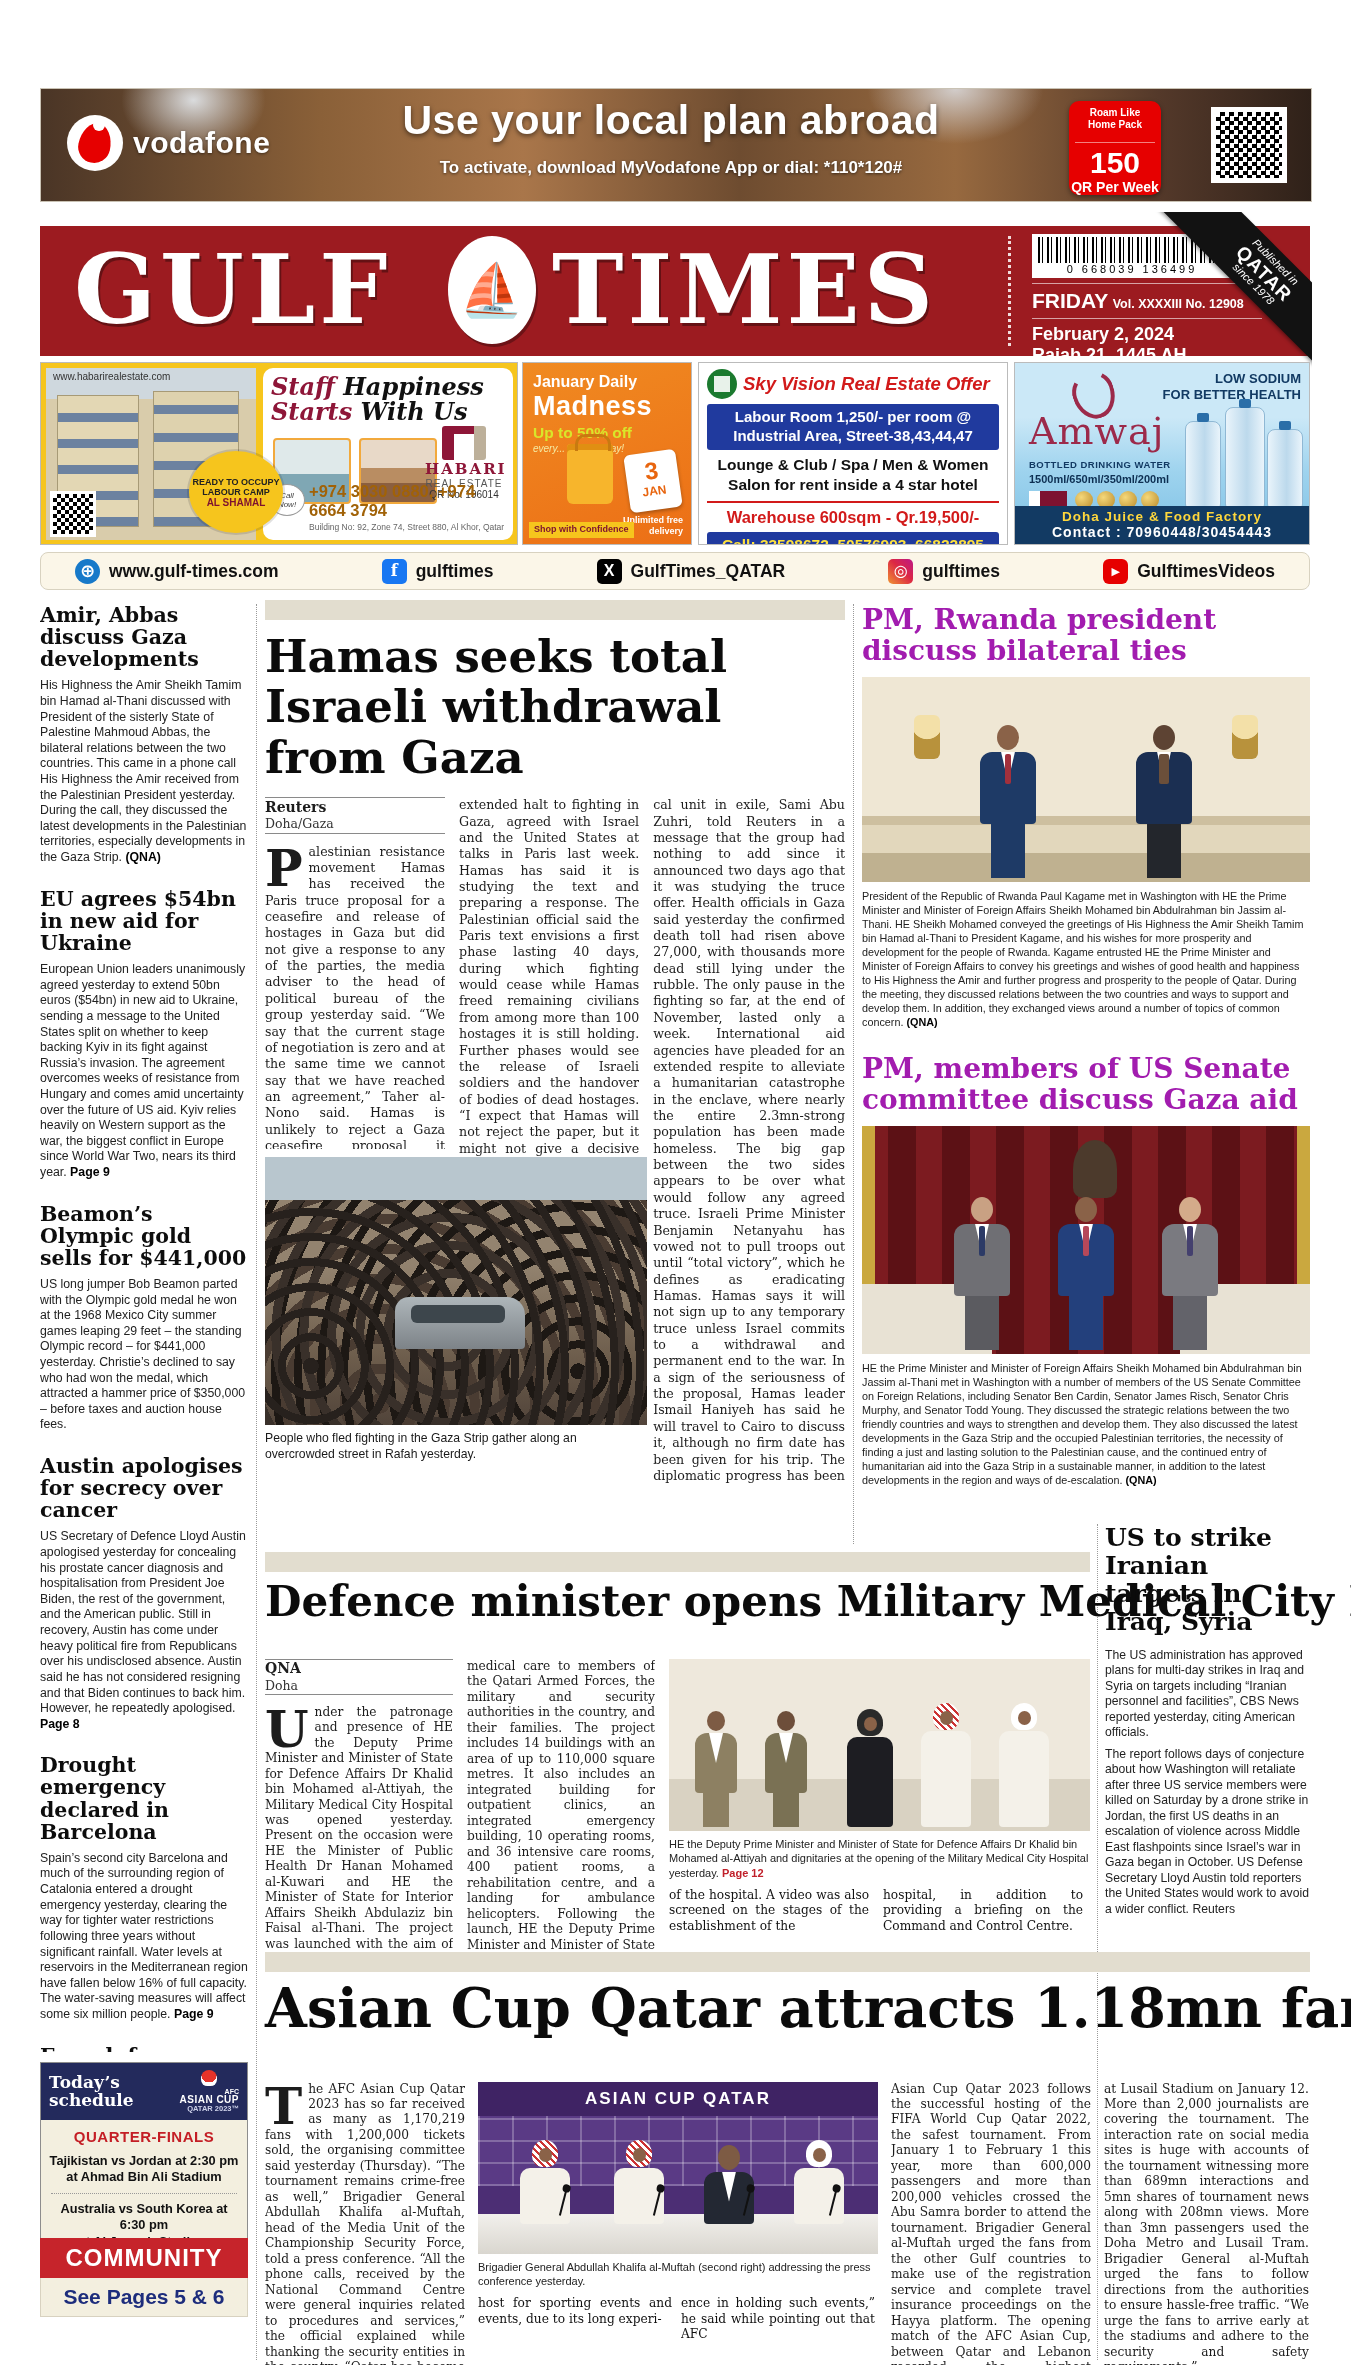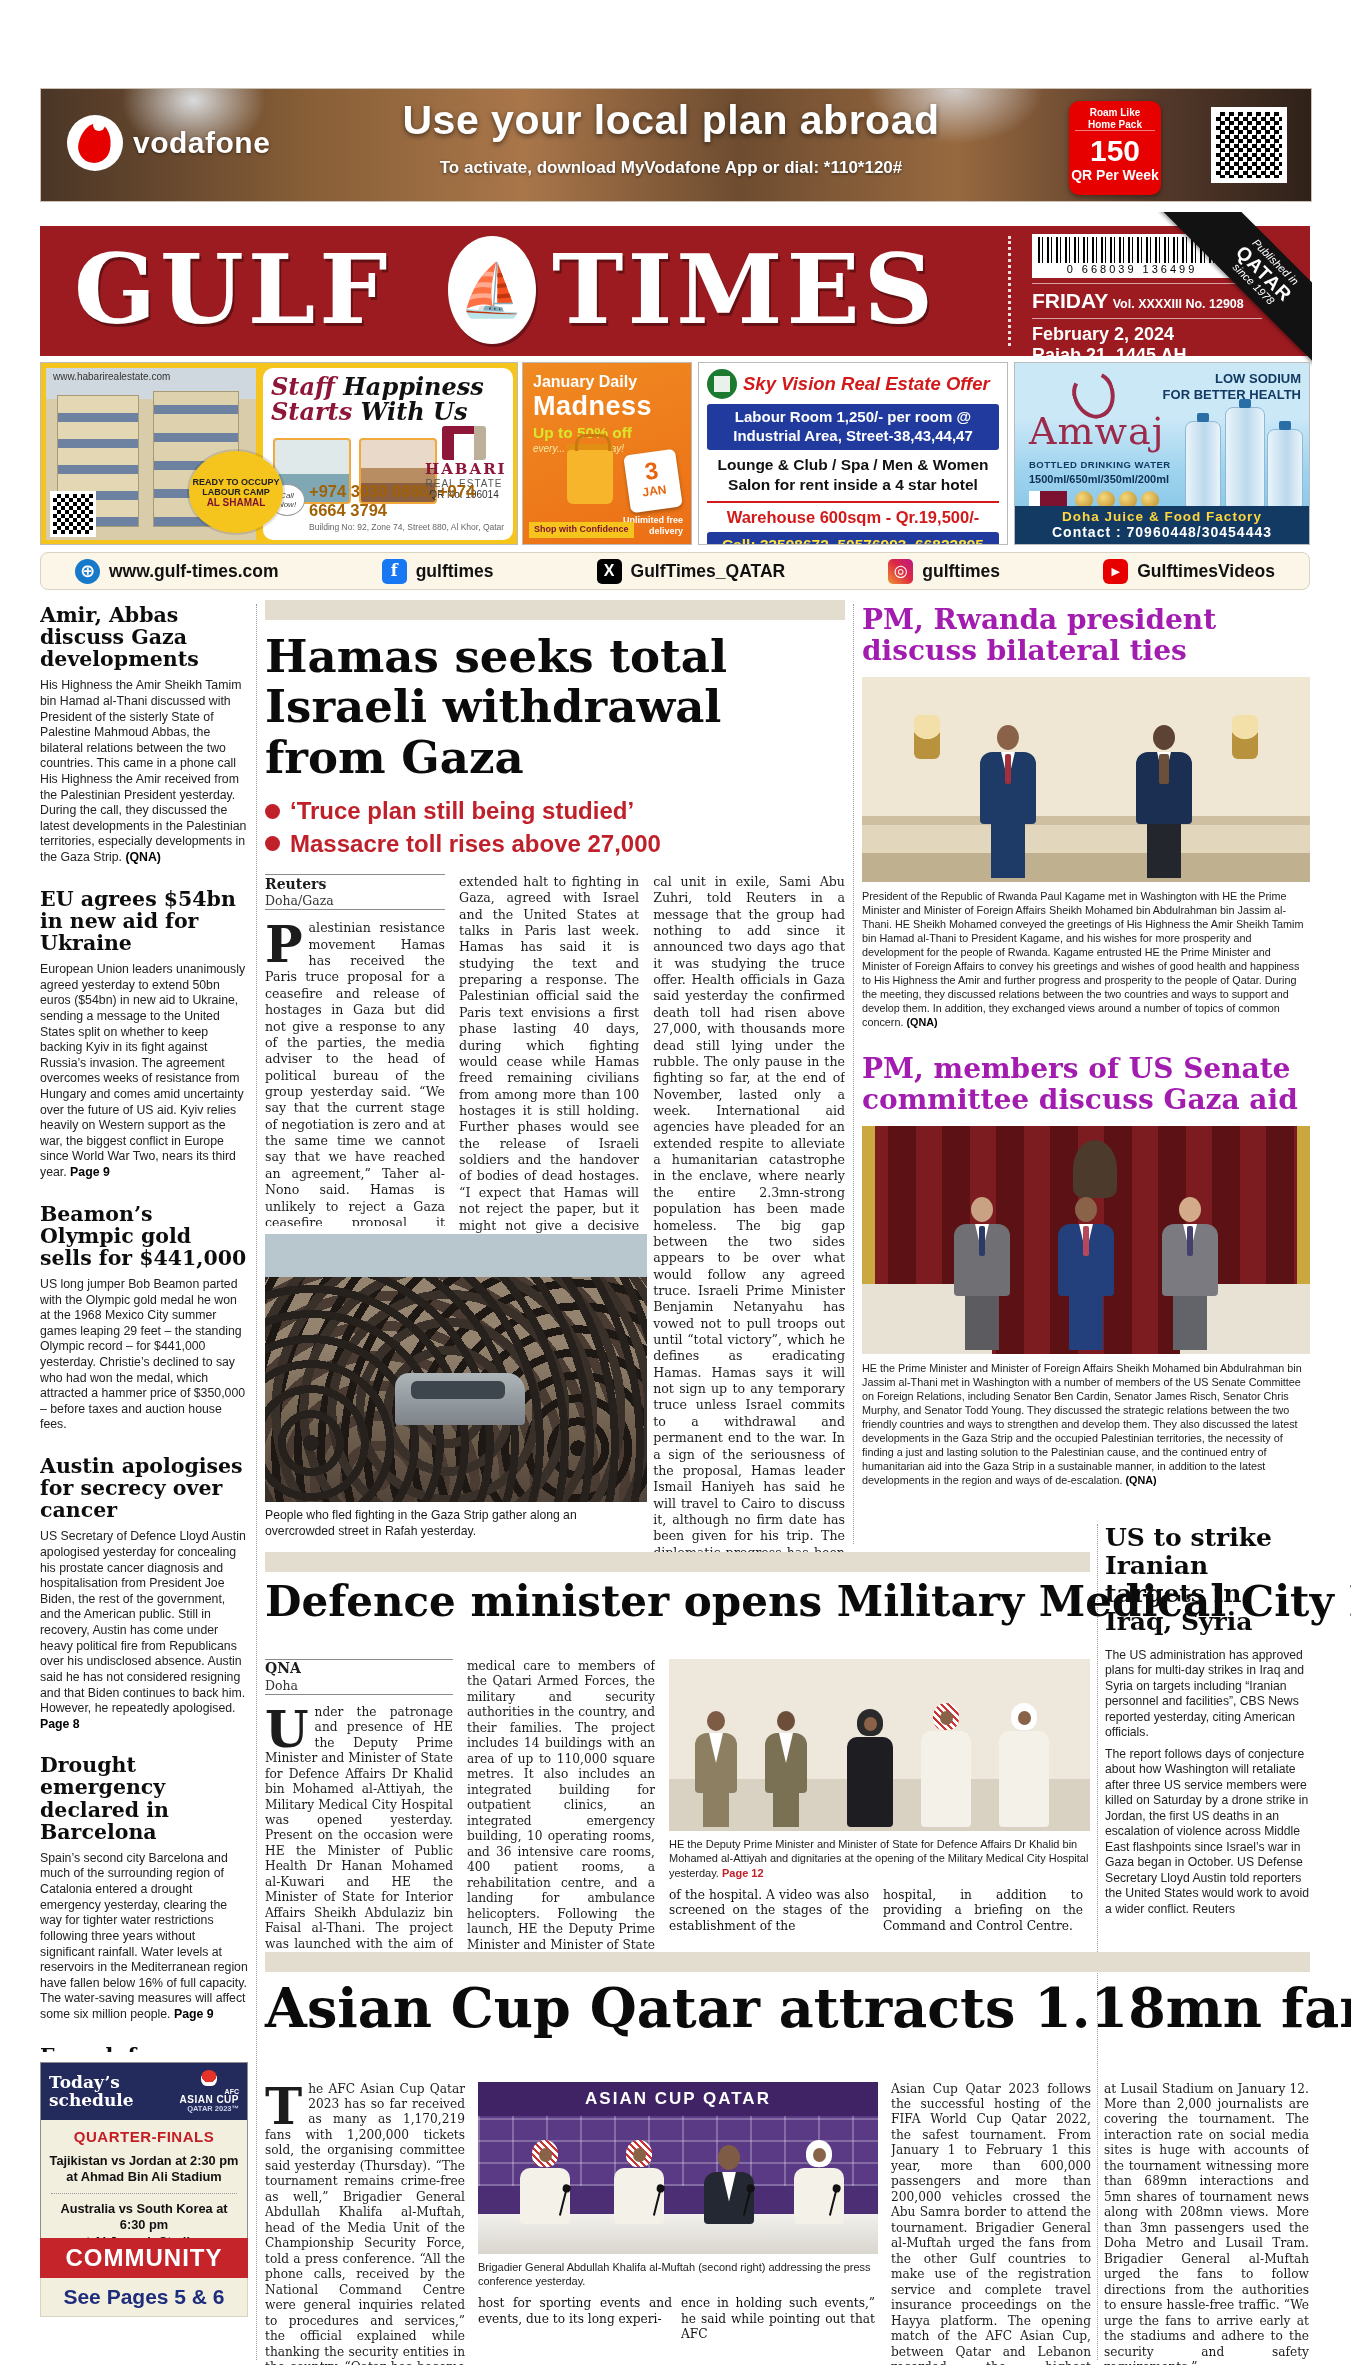--- a/index.html
+++ b/index.html
@@ -17,21 +17,21 @@
   .vlogo{position:absolute;left:26px;top:26px;display:flex;align-items:center;gap:10px}
   .vmark{width:56px;height:56px;border-radius:50%;background:#fff;position:relative;display:block}
   .vmark::after{content:"";position:absolute;left:12px;top:8px;width:32px;height:40px;border-radius:50% 50% 50% 50%/60% 60% 40% 40%;background:#e60000;transform:rotate(12deg)}
   .vmark::before{content:"";position:absolute;left:26px;top:4px;width:12px;height:12px;border-radius:50%;background:#fff;z-index:2}
   .vtext{color:#fff;font-size:30px;font-weight:bold;letter-spacing:.5px;text-shadow:0 1px 3px rgba(0,0,0,.5)}
   .bhead{position:absolute;left:310px;top:8px;width:640px;text-align:center;color:#fff}
   .bh1{font-size:41px;font-weight:bold;text-shadow:0 2px 5px rgba(0,0,0,.55);letter-spacing:.5px}
   .bh2{font-size:17px;font-weight:bold;margin-top:14px;text-shadow:0 1px 3px rgba(0,0,0,.6)}
   .bpack{position:absolute;right:150px;top:12px;width:92px;height:88px;background:#e60000;border-radius:10px;
          color:#fff;text-align:center;box-shadow:0 2px 5px rgba(0,0,0,.4);padding-top:6px}
-  .bp1{font-size:10px;font-weight:bold;line-height:1.15;border-bottom:1px solid rgba(255,255,255,.5);padding-bottom:0;margin:0 6px}
+  .bp1{font-size:10px;font-weight:bold;line-height:1.15;border-bottom:1px solid rgba(255,255,255,.5);padding-bottom:12px;margin:0 6px}
   .bp2{font-size:30px;font-weight:bold;line-height:1.1;margin-top:3px}
   .bp3{font-size:14px;font-weight:bold}
   .bqr{position:absolute;right:24px;top:18px;width:76px;height:76px;background:#fff;padding:5px;box-sizing:border-box}
   .bqr::after{content:"";display:block;width:100%;height:100%;
      background:
        conic-gradient(#000 25%,#fff 0 50%,#000 0 75%,#fff 0) 0 0/9px 9px,
        linear-gradient(#000,#000) 0 0/16px 16px no-repeat,
        linear-gradient(#000,#000) 100% 0/16px 16px no-repeat,
        linear-gradient(#000,#000) 0 100%/16px 16px no-repeat,#fff}
 
@@ -475,24 +475,20 @@
   </div>
 
   <div class="commbox">
     <div class="commhead">COMMUNITY</div>
     <div class="commsub">See Pages 5 &amp; 6</div>
   </div>
 
   <div class="mainart">
     <div class="kicker"></div>
     <h1 class="mainhead" style="margin-bottom:0">Hamas seeks total Israeli withdrawal from Gaza</h1>
-    <div class="bullets">
-      <div class="bullet">‘Truce plan still being studied’</div>
-      <div class="bullet">Massacre toll rises above 27,000</div>
-    </div>
     <div class="bodyrow" style="height:700px">
       <div class="mcol c12">
         <div class="byline">
           <div class="byname sans">Reuters</div>
           <div class="byloc sans">Doha/Gaza</div>
         </div>
         <span class="dropcap">P</span><span>alestinian resistance movement Hamas has received the Paris truce proposal for a ceasefire and release of hostages in Gaza but did not give a response to any of the parties, the media adviser to the head of political bureau of the group yesterday said. “We say that the current stage of negotiation is zero and at the same time we cannot say that we have reached an agreement,” Taher al-Nono said. Hamas is unlikely to reject a Gaza ceasefire proposal it received from mediators this week, but will not sign it without assurances that Israel has committed to ending the war, a Palestinian official close to the talks said. Qatari and Egyptian mediators presented Hamas this week with the first concrete proposal for an</span>
       </div>
       <div class="mcol c12" style="height:418px">extended halt to fighting in Gaza, agreed with Israel and the United States at talks in Paris last week. Hamas has said it is studying the text and preparing a response. The Palestinian official said the Paris text envisions a first phase lasting 40 days, during which fighting would cease while Hamas freed remaining civilians from among more than 100 hostages it is still holding. Further phases would see the release of Israeli soldiers and the handover of bodies of dead hostages. “I expect that Hamas will not reject the paper, but it might not give a decisive agreement either,” said the Palestinian official speaking on condition of anonymity. “Instead, I expect them to send a positive response, and reaffirm their demands: for the agreement to be signed, it must ensure Israel will commit to ending the war in Gaza and pull out from the enclave completely.” The head of the Hamas politi-</div>
       <div class="mcol c3">cal unit in exile, Sami Abu Zuhri, told Reuters in a message that the group had nothing to add since it announced two days ago that it was studying the truce offer. Health officials in Gaza said yesterday the confirmed death toll had risen above 27,000, with thousands more dead still lying under the rubble. The only pause in the fighting so far, at the end of November, lasted only a week. International aid agencies have pleaded for an extended respite to alleviate a humanitarian catastrophe in the enclave, where nearly the entire 2.3mn-strong population has been made homeless. The big gap between the two sides appears to be over what would follow any agreed truce. Israeli Prime Minister Benjamin Netanyahu has vowed not to pull troops out until “total victory”, which he defines as eradicating Hamas. Hamas says it will not sign up to any temporary truce unless Israel commits to a withdrawal and permanent end to the war. In a sign of the seriousness of the proposal, Hamas leader Ismail Haniyeh has said he will travel to Cairo to discuss it, although no firm date has been given for his trip. The diplomatic progress has been accompanied by some of the most intense fighting of the war. Israel launched a huge ground assault last week to capture the main southern city Khan Younis, sheltering hundreds of thousands of displaced civilians. Combat has also surged in northern areas which Israel claimed to have subdued weeks ago.</div>

